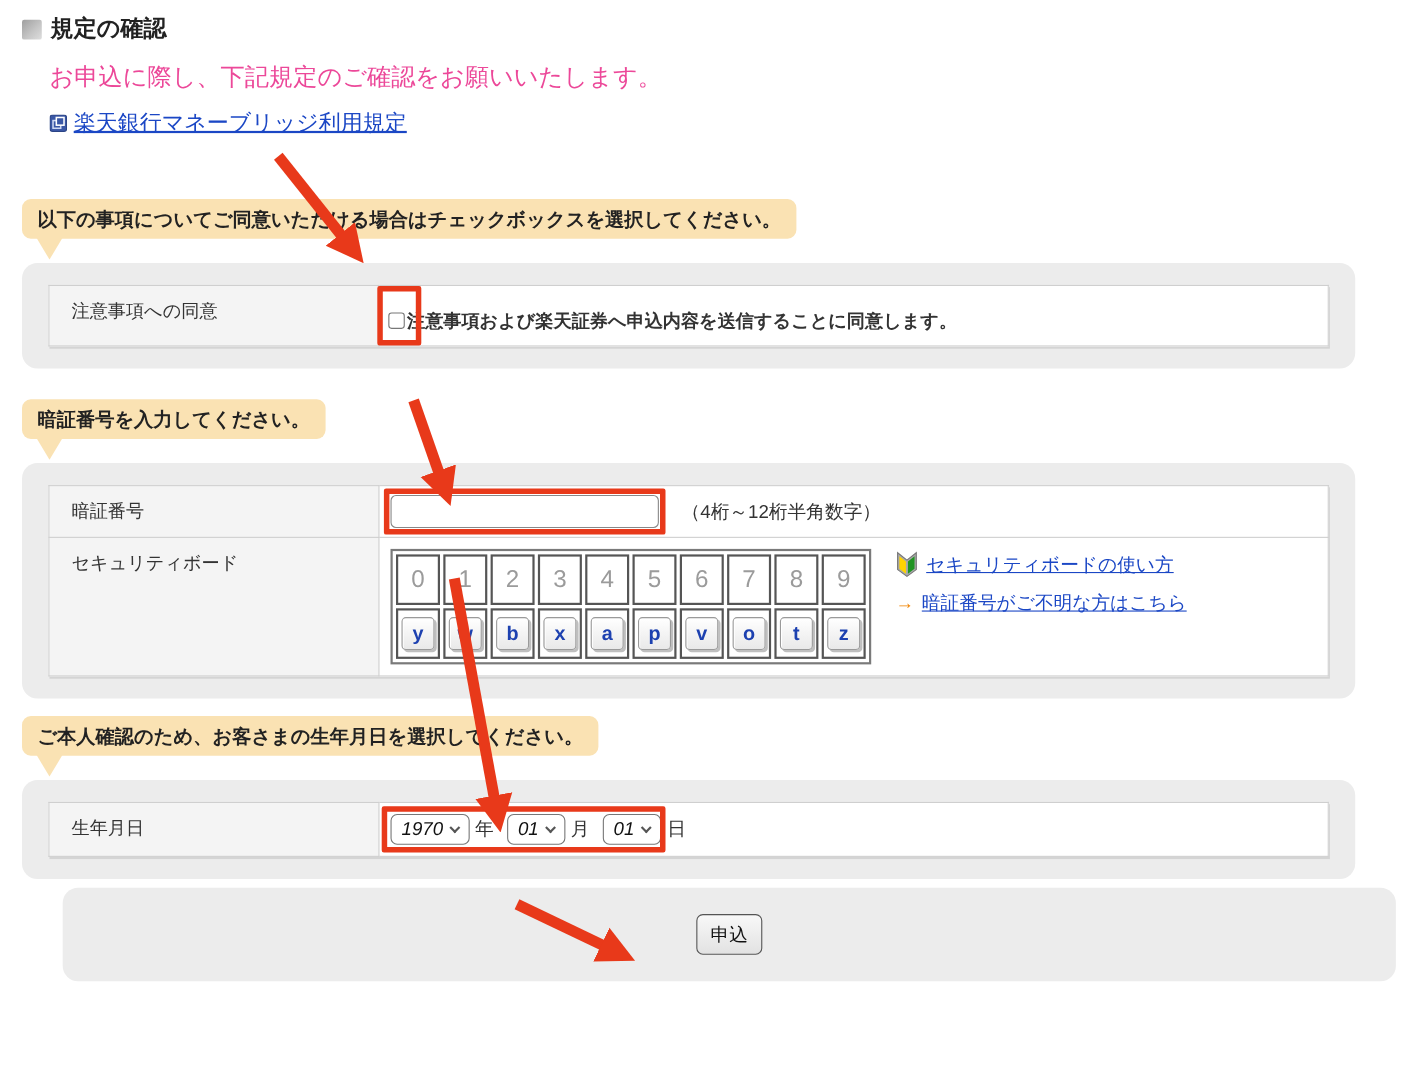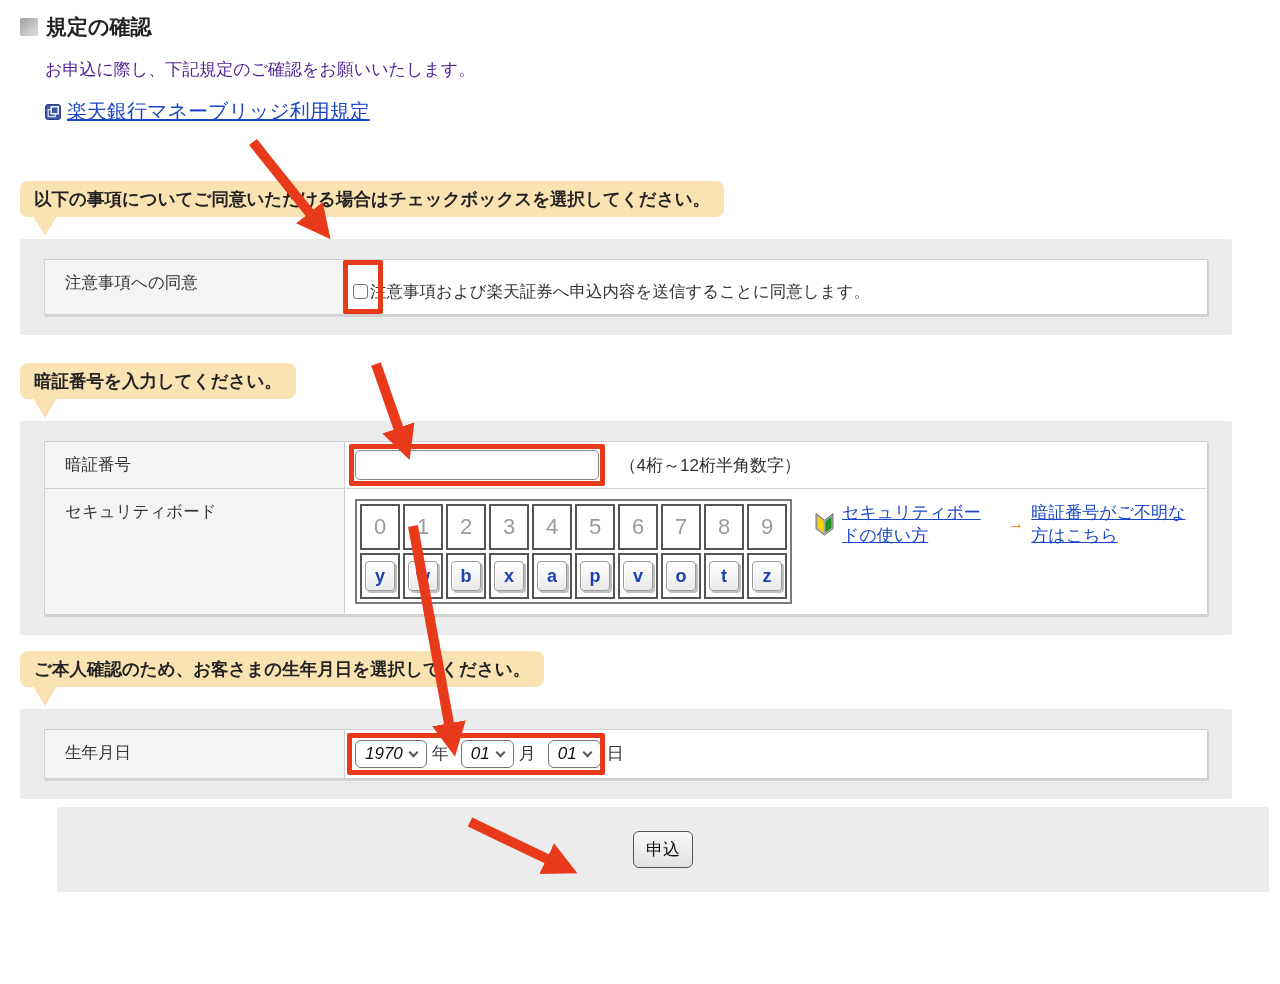--- a/index.html
+++ b/index.html
@@ -4,67 +4,67 @@
 <style>
   * { box-sizing: border-box; }
   html,body { margin:0; padding:0; background:#fff; }
   body { font-family:"Liberation Sans","DejaVu Sans",sans-serif; color:#333; }
   .page { position:relative; width:1280px; height:984px; padding:14px 0 0 20px; overflow:hidden; }
 
   
   .sec-title { display:flex; align-items:center; gap:8px; margin:0 4px 18px 0; font-size:21px; font-weight:bold; color:#222; line-height:26px; }
   .sec-bullet { width:18px; height:18px; border-radius:2px;
     background:linear-gradient(135deg,#9f9f9f 0%,#c4c4c4 55%,#dedede 100%); }
-  .intro-text { margin:12px 0 0 25px; font-size:17px; line-height:24px; color:#4c1d95; }
+  .intro-text { margin:12px 0 0 25px; font-size:22px; line-height:24px; color:#ec4899; }
   .link-row { margin:16px 0 0 25px; display:flex; align-items:center; gap:6px; font-size:20px; }
   a.blue-link { color:#1b47c5; text-decoration:underline; cursor:pointer; }
 
   
   .bubble { position:relative; display:inline-block; margin-top:56px; padding:8px 14px;
     background:#fae2b3; border-radius:8px; font-size:17.5px; font-weight:bold; color:#222;
     line-height:20px; z-index:6; }
   .bubble::after { content:""; position:absolute; left:13px; bottom:-19px;
     border-left:12px solid transparent; border-right:12px solid transparent;
     border-top:20px solid #fae2b3; }
   .bubble.b2 { margin-top:28px; }
   .bubble.b3 { margin-top:16px; }
 
   
-  .graybox { width:1212px; margin-top:22px; background:#ececec; border-radius:2px; padding:20px 24px; position:relative; }
+  .graybox { width:1212px; margin-top:22px; background:#ececec; border-radius:14px; padding:20px 24px; position:relative; }
   .graybox.btnbox { margin-top:8px; padding:24px 0; text-align:center;margin-left:37px; }
 
   
   .tablewrap { position:relative; }
   table.form { width:100%; border-collapse:collapse; background:#fff;
     border:1px solid #c9c9c9; box-shadow:1px 2px 0 #d4d4d4; }
   table.form td { border:1px solid #cfcfcf; font-size:16.5px; }
   td.lab { width:300px; background:#f4f4f4; padding:12px 12px 12px 20px; color:#333; vertical-align:top; }
   td.val { background:#fff; padding:8px 10px; }
-  td.val.chk { padding:21px 10px 11px 8px; }
+  td.val.chk { padding:21px 10px 11px 8px;font-weight:bold; }
 
   .checkbox { display:inline-block; width:15px; height:15px; border:1.5px solid #777;
     border-radius:3px; background:#fff; vertical-align:-2px; margin-right:2px; cursor:pointer; }
 
   
   .pinwrap { position:relative; display:inline-block; margin-left:0; vertical-align:middle; }
   input.pin { width:244px; height:30px; border:1.5px solid #888; border-radius:5px; background:#fff;
     font-size:16px; padding:0 8px; outline:none; }
   .hint { font-size:17px; color:#333; margin-left:16px; vertical-align:middle; }
 
   
   .boardrow { display:flex; align-items:flex-start; gap:22px; padding:2px 0; }
   .kb { display:inline-block; border:2px solid #7a7a7a; padding:3px; background:#fff; }
   .kb-grid { display:grid; grid-template-columns:repeat(10,40px); grid-auto-rows:46px; gap:3px; }
   .kb-cell { border:2px solid #555; background:#fff; display:flex; align-items:center; justify-content:center; }
   .kb-cell.digit { color:#9b9b9b; font-size:22px; }
   button.key { width:30px; height:30px; padding:0; cursor:pointer;
     background:linear-gradient(#ffffff,#e9e9e9); border:1px solid #9a9a9a; border-radius:4px;
     box-shadow:2px 2px 0 #bfbfbf, inset 1px 1px 0 #fff;
     color:#1d41b0; font-weight:bold; font-size:18px; font-family:"Liberation Sans","DejaVu Sans",sans-serif; }
-  .board-links { display:flex; flex-direction:row; gap:12px; padding-top:2px; font-size:17px; }
+  .board-links { display:flex; flex-direction:column; gap:12px; padding-top:2px; font-size:17px; }
   .board-link-line { display:flex; align-items:center; gap:7px; }
   .orange-arrow { color:#f08300; font-weight:bold; font-size:17px; }
 
   
   .datewrap { position:relative; display:inline-block; padding:2px 0; }
   .select { display:inline-flex; align-items:center; gap:7px; border:1.5px solid #777;
     border-radius:6px; padding:3px 9px; background:#fff; font-size:17px; color:#111; cursor:pointer;font-style:italic; }
   .chev { width:7px; height:7px; border-right:2px solid #555; border-bottom:2px solid #555;
     transform:rotate(45deg); margin-top:-4px; }
   .unit { font-size:17px; margin:0 12px 0 5px; }

